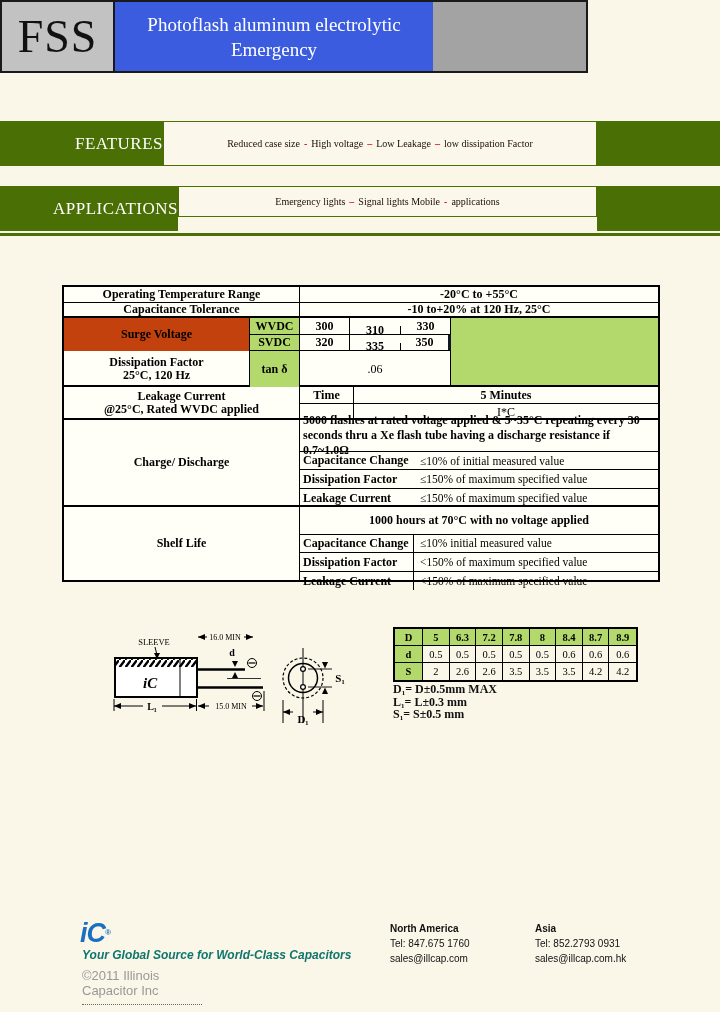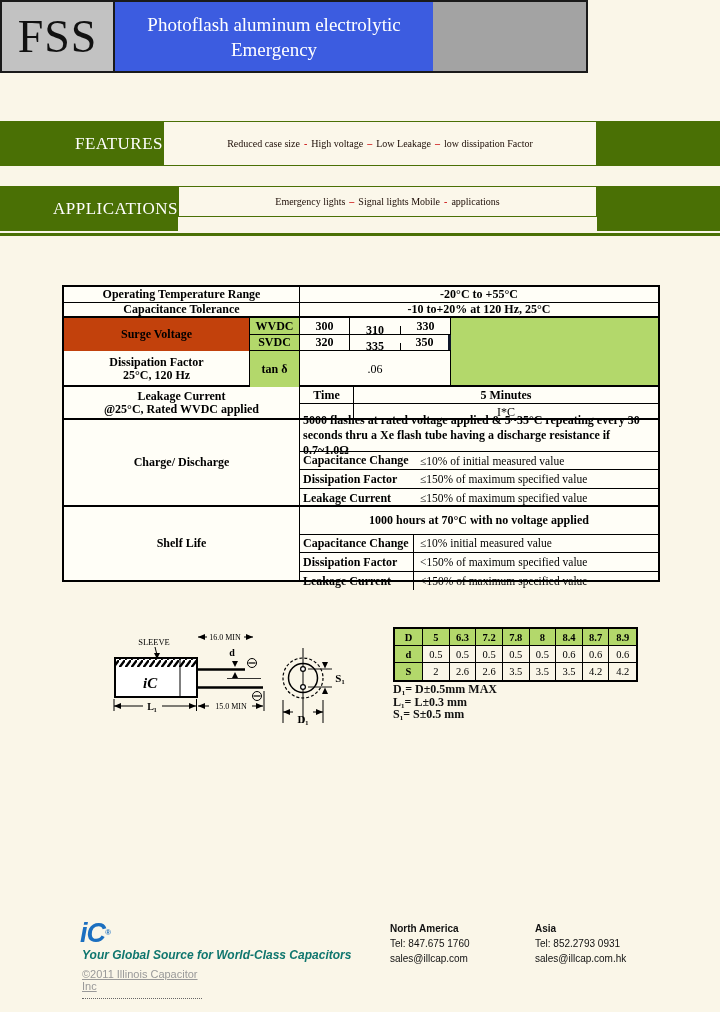--- a/index.html
+++ b/index.html
@@ -44,21 +44,21 @@
   .dimrow.last > div{border-bottom:none;}
   .notes{left:393px;top:683px;font-size:12px;font-weight:bold;line-height:12.5px;color:#111;}
 
   
   .sans{font-family:"Liberation Sans",sans-serif;}
   .logo-row{left:80px;top:920px;display:flex;align-items:flex-start;}
   .logo-mark{color:#1b6fc0;font-weight:900;font-style:italic;font-size:27px;line-height:26px;letter-spacing:-1px;}
   .logo-reg{color:#1b6fc0;font-size:8px;vertical-align:top;}
   .logo-name{color:#1b6fc0;font-weight:bold;font-style:italic;font-size:17.5px;letter-spacing:-0.4px;margin:4px 0 0 4px;}
   .tagline{left:82px;top:948px;color:#0f766e;font-weight:bold;font-style:italic;font-size:12px;}
-  .copyright{left:82px;top:968px;color:#999;font-size:11px;border-bottom:1px dotted #666;padding-bottom:6px;width:120px;text-decoration:underline;}
+  .copyright{left:82px;top:968px;color:#999;font-size:13px;border-bottom:1px dotted #666;padding-bottom:6px;width:120px;}
   .region{top:921px;font-size:10px;line-height:15px;color:#111;}
   .region .rname{font-weight:bold;}
 
   
   svg text{font-family:"Liberation Serif",serif;fill:#000;}
 </style>
 </head>
 <body>
 
 <div class="abs hdr-box">

